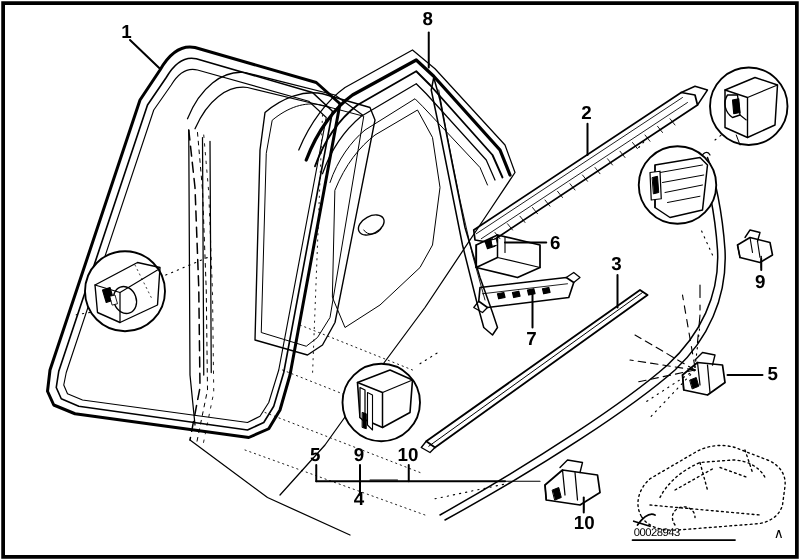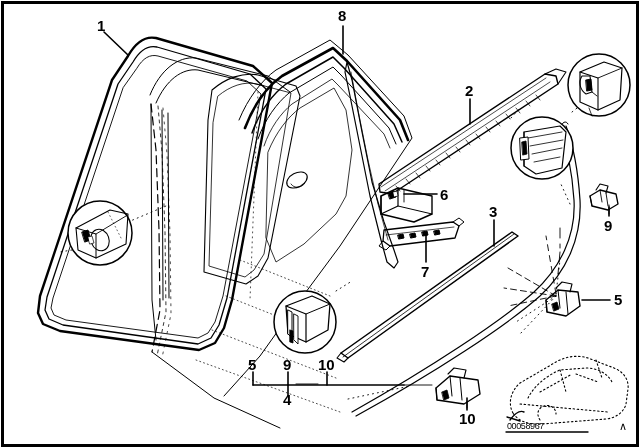--- a/index.html
+++ b/index.html
@@ -310,16 +310,16 @@
   <div class="lbl" style="left:421px;top:264px;">7</div>
   <div class="lbl" style="left:604px;top:218px;">9</div>
   <div class="lbl" style="left:614px;top:292px;">5</div>
   <div class="lbl" style="left:459px;top:411px;">10</div>
 
   <div class="lbl" style="left:248px;top:357px;">5</div>
   <div class="lbl" style="left:283px;top:357px;">9</div>
   <div class="lbl" style="left:318px;top:357px;">10</div>
   <div class="lbl" style="left:283px;top:392px;">4</div>
 
-  <div class="code" style="left:507px;top:421px;">00058967</div>
+  <div class="code" style="left:507px;top:421px;">00028943</div>
   <div class="code" style="left:619px;top:420px;font-size:11px;">∧</div>
 
 </div>
 
 </body></html>

